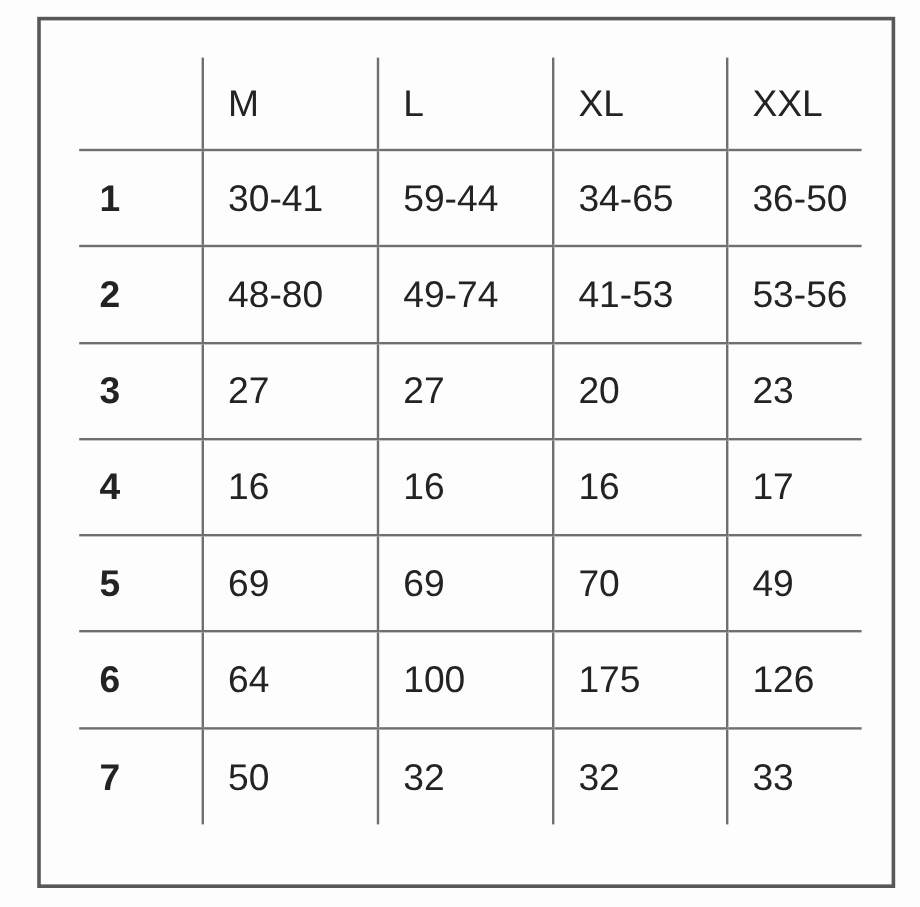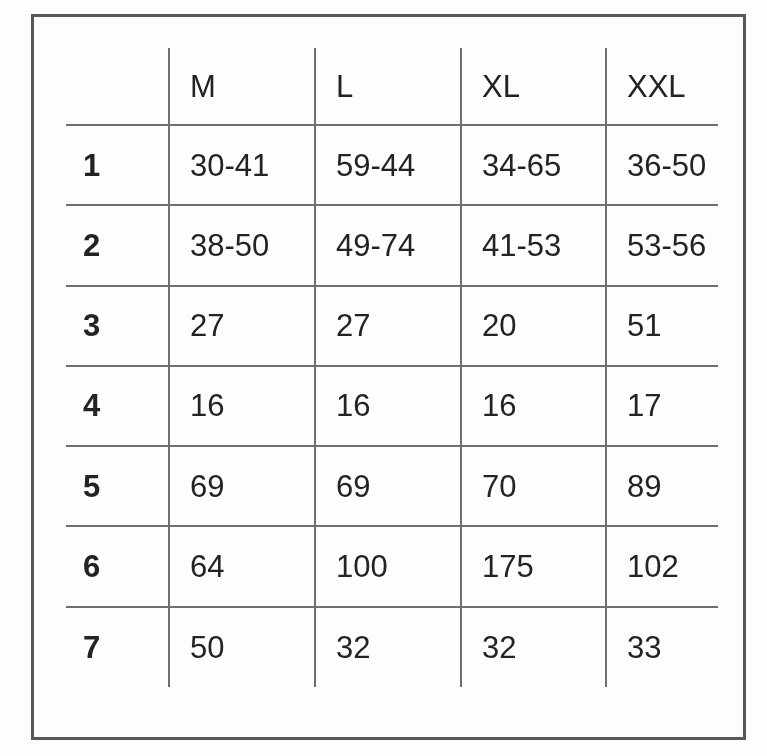--- a/index.html
+++ b/index.html
@@ -92,52 +92,52 @@
       <tbody>
         <tr>
           <td class="row-label">1</td>
           <td>30-41</td>
           <td>59-44</td>
           <td>34-65</td>
           <td>36-50</td>
         </tr>
         <tr>
           <td class="row-label">2</td>
-          <td>38-50</td>
+          <td>48-80</td>
           <td>49-74</td>
           <td>41-53</td>
           <td>53-56</td>
         </tr>
         <tr>
           <td class="row-label">3</td>
           <td>27</td>
           <td>27</td>
           <td>20</td>
-          <td>51</td>
+          <td>23</td>
         </tr>
         <tr>
           <td class="row-label">4</td>
           <td>16</td>
           <td>16</td>
           <td>16</td>
           <td>17</td>
         </tr>
         <tr>
           <td class="row-label">5</td>
           <td>69</td>
           <td>69</td>
           <td>70</td>
-          <td>89</td>
+          <td>49</td>
         </tr>
         <tr>
           <td class="row-label">6</td>
           <td>64</td>
           <td>100</td>
           <td>175</td>
-          <td>102</td>
+          <td>126</td>
         </tr>
         <tr>
           <td class="row-label">7</td>
           <td>50</td>
           <td>32</td>
           <td>32</td>
           <td>33</td>
         </tr>
       </tbody>
     </table>

